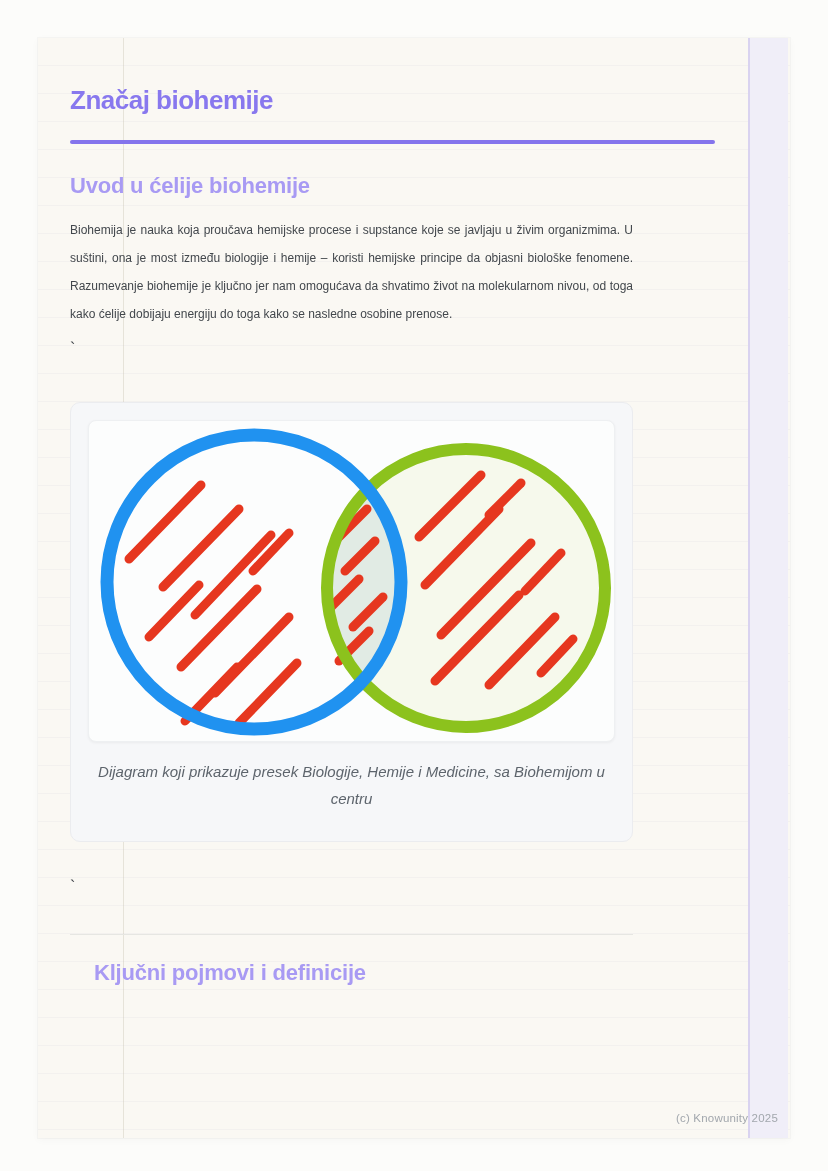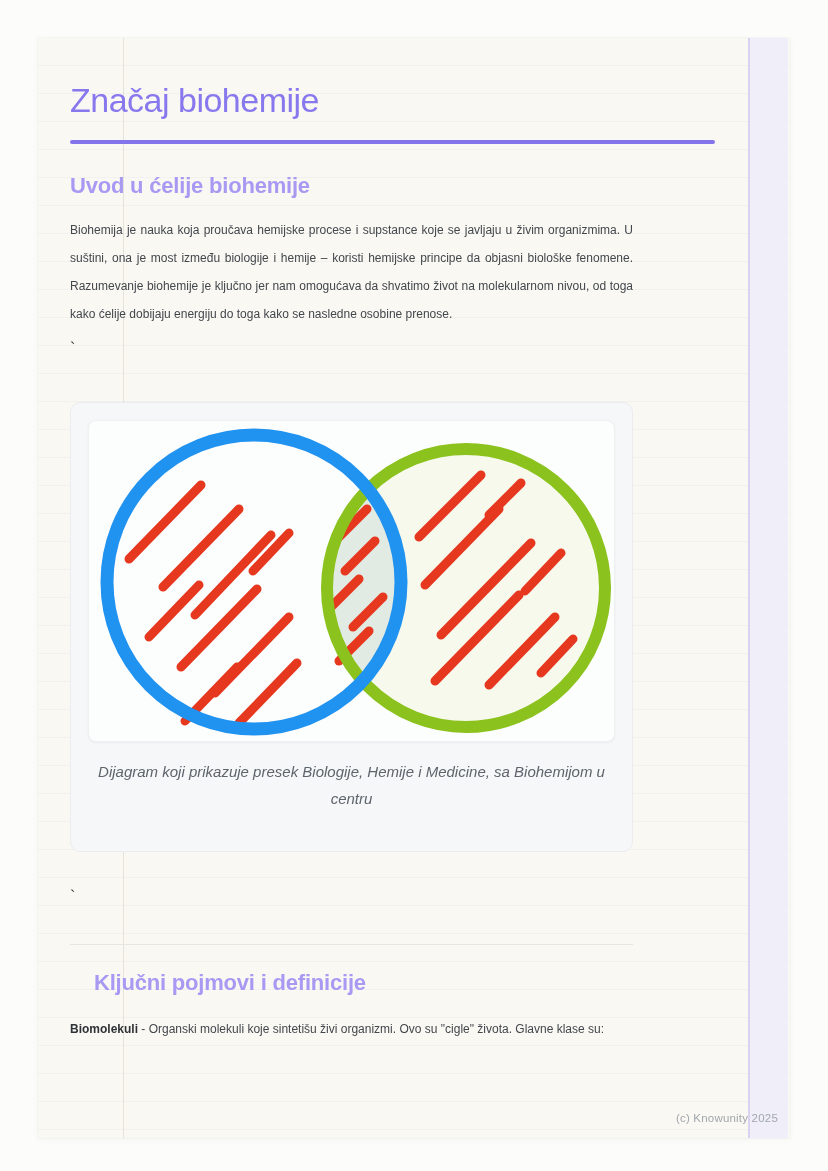--- a/index.html
+++ b/index.html
@@ -25,21 +25,21 @@
     background:rgba(200,194,178,0.40);pointer-events:none;
   }
   .side-strip{
     position:absolute;top:0;right:2px;bottom:0;width:38px;
     background:#f0eef8;border-left:2px solid #d9d3f0;
   }
   .content{
     position:relative;padding:40px 35px 0 32px;width:645px;box-sizing:content-box;
   }
   h1.title{
-    margin:0;font-size:34px;line-height:44px;font-weight:normal;
+    margin:0;font-size:26px;line-height:44px;font-weight:bold;
     letter-spacing:-0.5px;color:#8878ee;
   }
   .title-rule{
     height:4px;background:#8474ec;border:none;margin:18px 0 0 0;
     width:645px;border-radius:2px;
   }
   h2.sec{
     margin:28px 0 0 0;font-size:22px;line-height:28px;font-weight:bold;
     color:#a89af3;letter-spacing:-0.2px;width:563px;
   }
@@ -50,21 +50,21 @@
   }
   p.body.terms{margin-top:18px;}
   p.body.terms strong{color:#2e3236;}
   p.stray{
     margin:12px 0 0 0;font-size:16px;line-height:18px;color:#42474c;width:563px;
   }
   p.stray.second{margin-top:36px;}
   figure.fig-card{
     margin:44px 8px 0 0;width:563px;box-sizing:border-box;
     background:#f6f7f9;border:1px solid #ebecef;border-radius:10px;
-    padding:17px 17px 25px 17px;
+    padding:17px 17px 15px 17px;
   }
   .img-frame{
     width:527px;height:322px;box-sizing:border-box;
     background:#fcfdfd;border:1px solid #eef0f2;border-radius:8px;
     box-shadow:0 1px 3px rgba(0,0,0,0.05);overflow:hidden;
   }
   figcaption{
     margin-top:16px;padding:0 6px 14px 6px;
     font-style:italic;font-size:15px;line-height:27px;
     color:#5d646c;text-align:center;
@@ -145,18 +145,17 @@
       </div>
       <figcaption>Dijagram koji prikazuje presek Biologije, Hemije i Medicine, sa Biohemijom u centru</figcaption>
     </figure>
 
     <p class="stray second">`</p>
 
     <hr class="divider">
 
     <h2 class="sec terms">Ključni pojmovi i definicije</h2>
 
-    <p class="body terms"><strong>Biomolekuli</strong><span> - Organski molekuli koje sintetišu živi organizmi. Ovo su "cigle" života. Glavne klase su:</span></p>
 
   </div>
 
   <div class="copyright">(c) Knowunity 2025</div>
 </div>
 
 </body></html>

